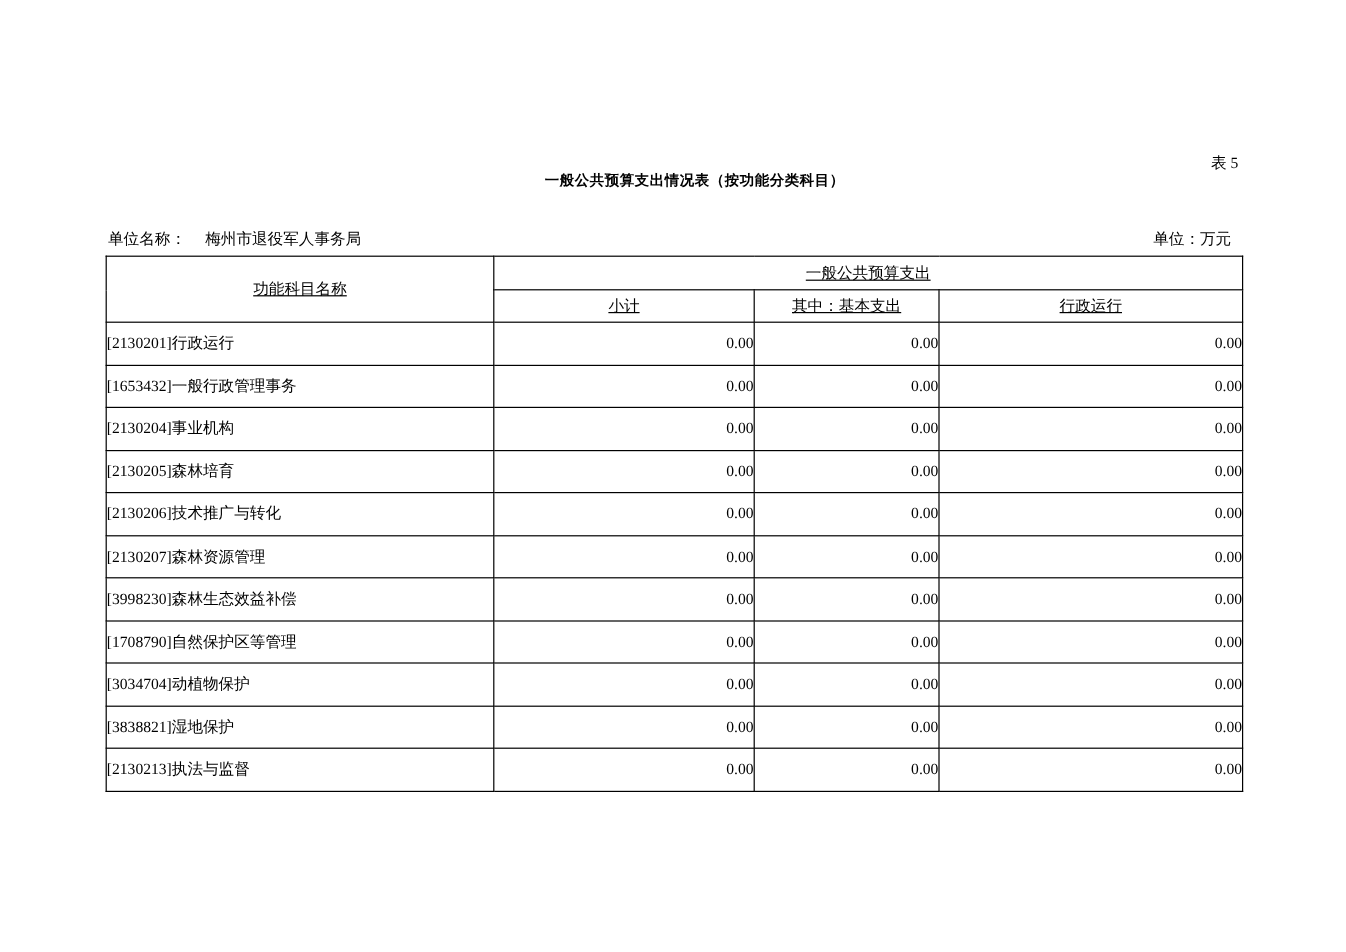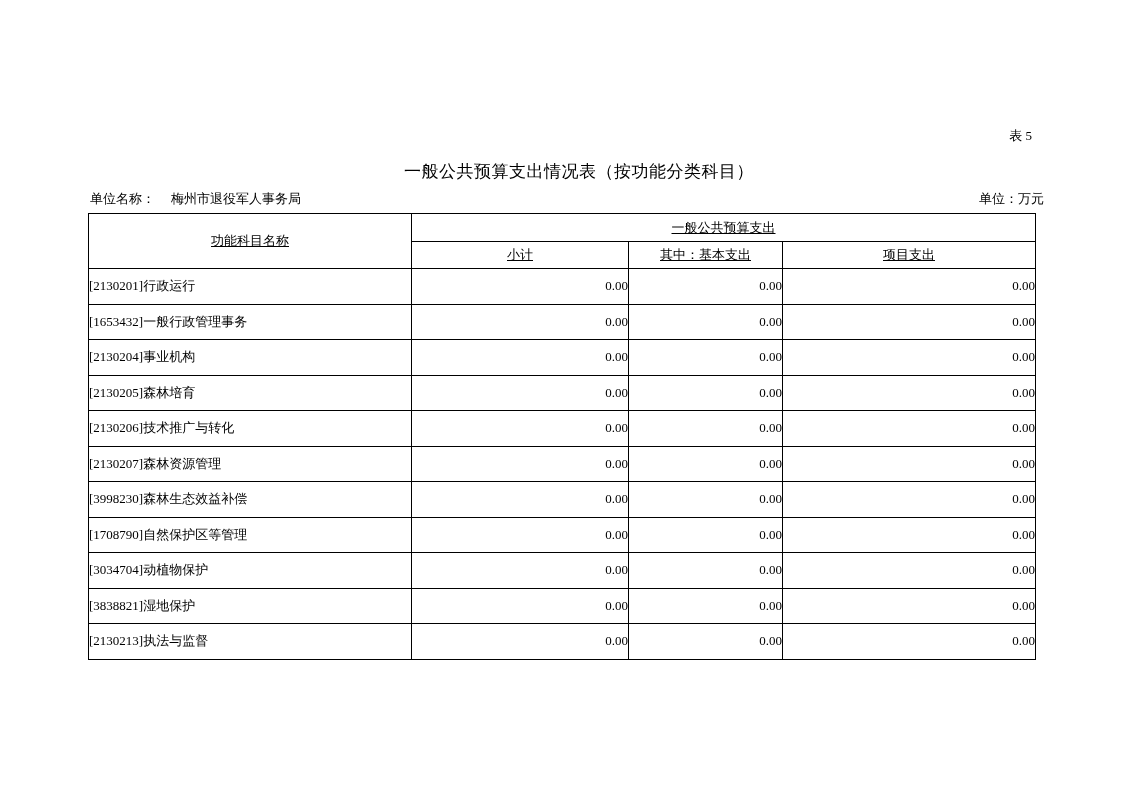--- a/index.html
+++ b/index.html
@@ -17,35 +17,35 @@
   .table-label {
     position: absolute;
     top: 127px;
     left: 0;
     right: 90px;
     text-align: right;
     font-size: 13px;
   }
   .title {
     position: absolute;
-    top: 160px;
+    top: 142px;
     left: 0;
     width: 100%;
     margin: 0;
     text-align: center;
     text-indent: 36px;
-    font-size: 17px;
-    font-weight: normal;
+    font-size: 12px;
+    font-weight: bold;
     letter-spacing: 0.5px;
   }
   .meta {
     position: absolute;
     top: 190px;
     left: 90px;
-    right: 78px;
+    right: 96px;
     display: flex;
     justify-content: space-between;
     align-items: baseline;
     font-size: 13px;
   }
   .unit-name-value { margin-left: 16px; }
   table.budget {
     position: absolute;
     left: 88px;
     top: 213px;
@@ -94,21 +94,21 @@
       <col style="width:253px">
     </colgroup>
     <thead>
       <tr class="group-row">
         <th rowspan="2">功能科目名称</th>
         <th colspan="3">一般公共预算支出</th>
       </tr>
       <tr class="sub-row">
         <th>小计</th>
         <th>其中：基本支出</th>
-        <th>项目支出</th>
+        <th>行政运行</th>
       </tr>
     </thead>
     <tbody>
   <tr>
     <td class="name-cell">[2130201]行政运行</td>
     <td class="num-cell">0.00</td>
     <td class="num-cell">0.00</td>
     <td class="num-cell">0.00</td>
   </tr>
 

